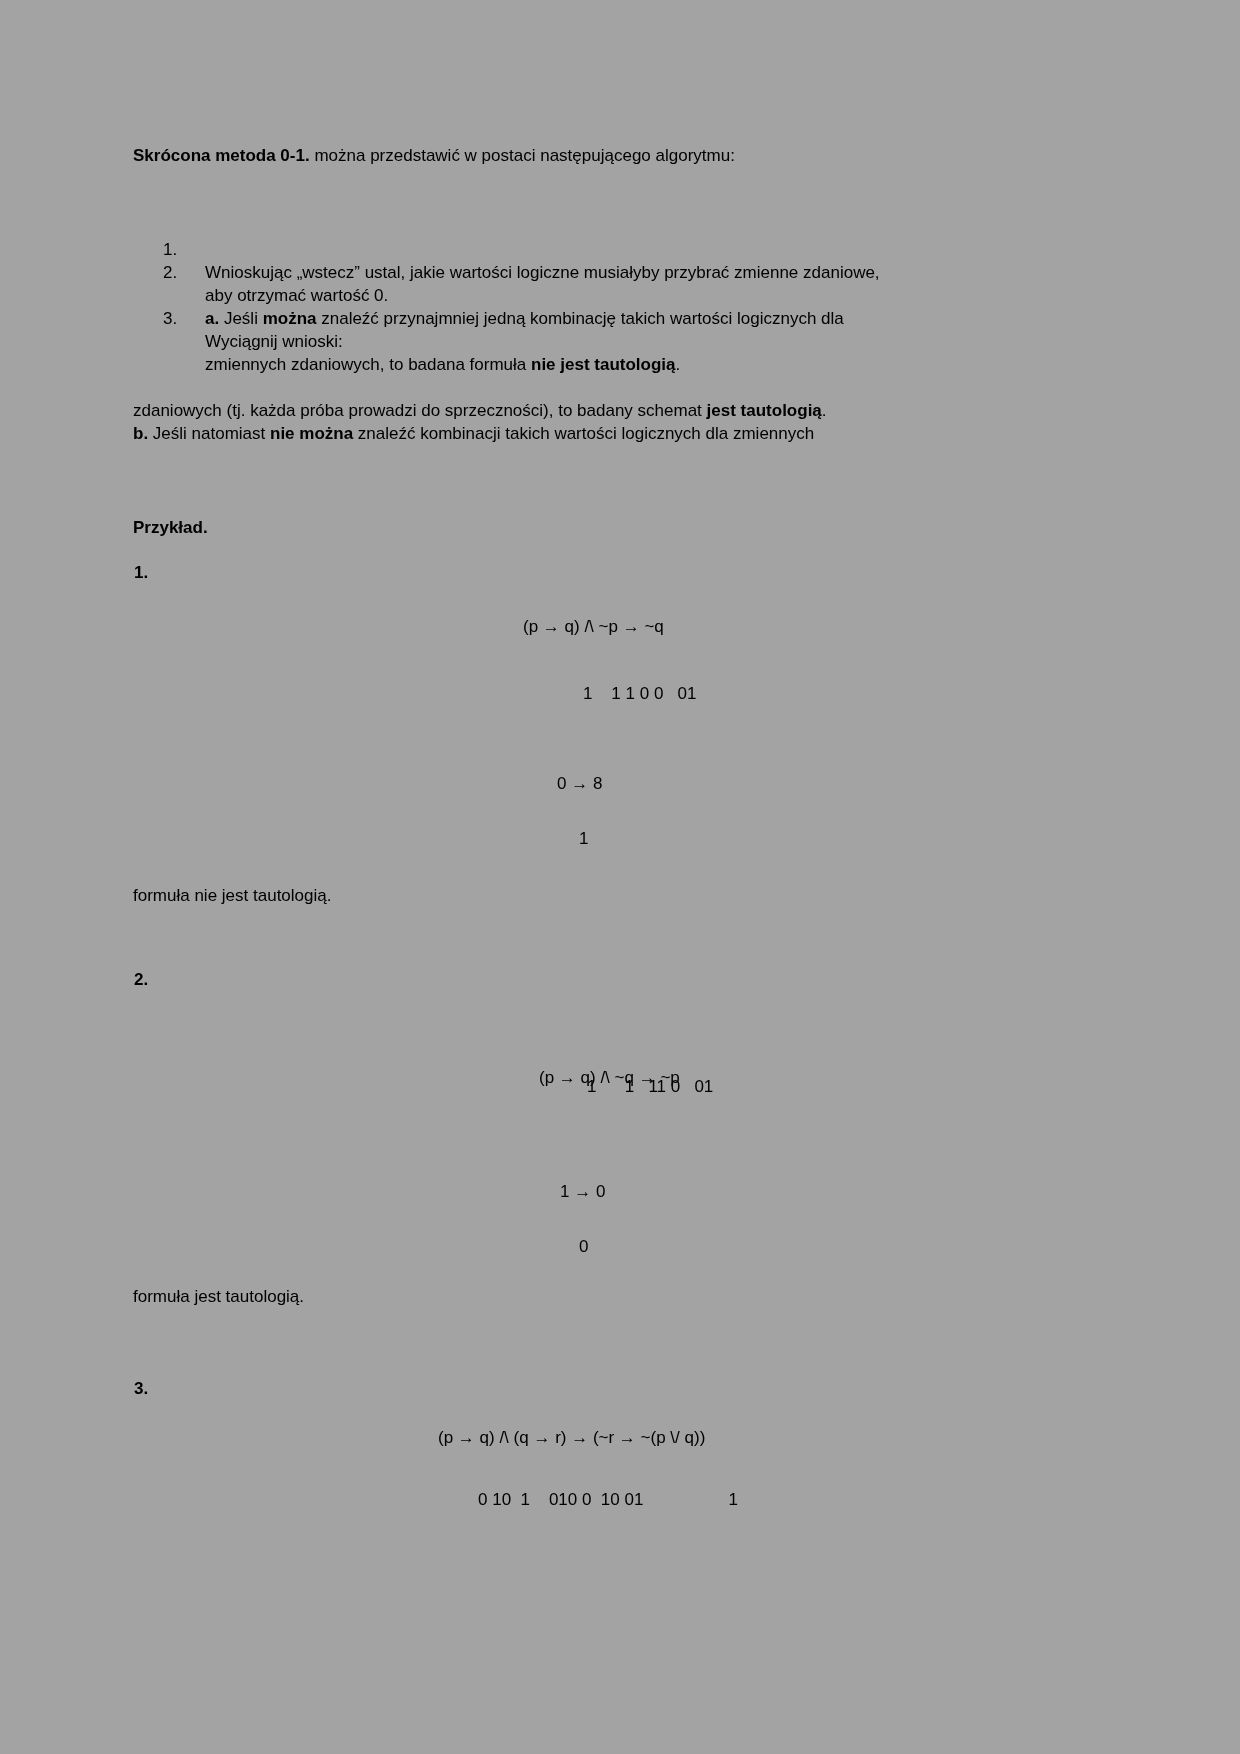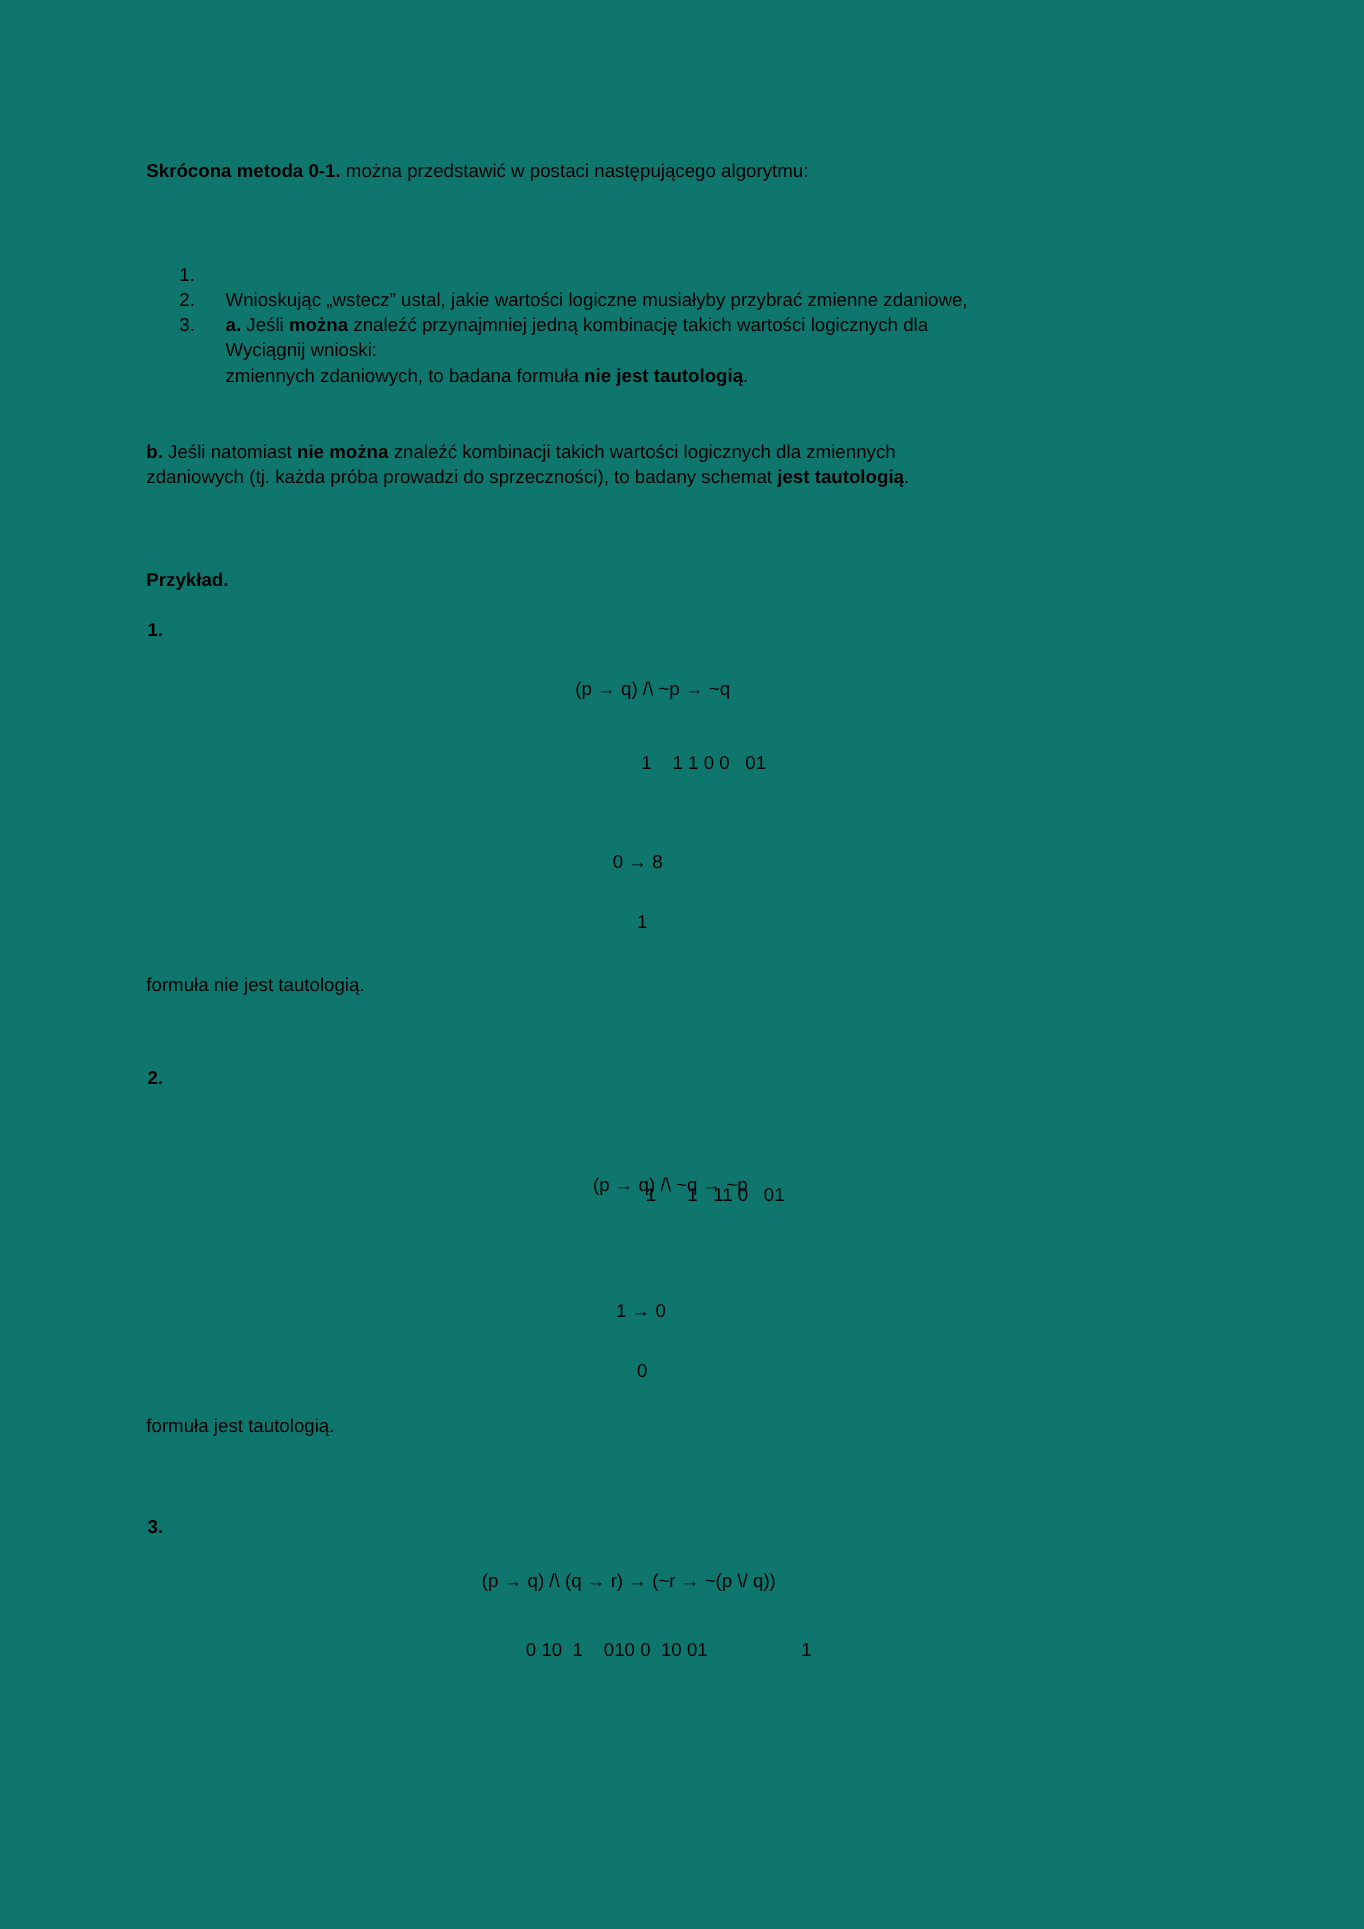--- a/index.html
+++ b/index.html
@@ -1,19 +1,19 @@
 <!DOCTYPE html>
 <html lang="pl"><head>
 <meta charset="utf-8">
 <style>
   html,body{margin:0;padding:0;background:#808080;}
   .page{
     position:relative;
     width:1240px;height:1754px;
-    background:#0f766e;
+    background:#a3a3a3;
     font-family:"Liberation Sans","DejaVu Sans",sans-serif;
     font-size:17px;line-height:23px;color:#000000;
     overflow:hidden;
   }
   .abs{position:absolute;}
   .b{font-weight:bold;}
   .pre{white-space:pre;}
 
   
   .intro{left:133px;top:144px;width:960px;}
@@ -57,35 +57,36 @@
   <div class="abs algo">
     <div class="li">
       <span class="num">1.</span>
       <div class="body">
       </div>
     </div>
     <div class="li">
       <span class="num">2.</span>
       <div class="body">
         <div><span>Wnioskując „wstecz” ustal, jakie wartości logiczne musiałyby przybrać zmienne zdaniowe,</span></div>
+        <div><span>aby otrzymać wartość 0.</span></div>
       </div>
     </div>
     <div class="li">
       <span class="num">3.</span>
       <div class="body">
         <div><span style="font-weight: bold;">a.</span><span> Jeśli </span><span style="font-weight: bold;">można</span><span> znaleźć przynajmniej jedną kombinację takich wartości logicznych dla</span></div>
         <div><span>Wyciągnij wnioski:</span></div>
         <div><span>zmiennych zdaniowych, to badana formuła </span><span style="font-weight: bold;">nie jest tautologią</span><span>.</span></div>
       </div>
     </div>
   </div>
 
   <div class="abs note-b">
+    <div><span>zdaniowych (tj. każda próba prowadzi do sprzeczności), to badany schemat </span><span style="font-weight: bold;">jest tautologią</span><span>.</span></div>
     <div><span style="font-weight: bold;">b.</span><span> Jeśli natomiast </span><span style="font-weight: bold;">nie można</span><span> znaleźć kombinacji takich wartości logicznych dla zmiennych</span></div>
-    <div><span>zdaniowych (tj. każda próba prowadzi do sprzeczności), to badany schemat </span><span style="font-weight: bold;">jest tautologią</span><span>.</span></div>
   </div>
 
   <div class="abs b ex-heading">Przykład.</div>
 
   <div class="abs b ex1-num">1.</div>
   <div class="abs pre ex1-formula">(p → q) /\ ~p → ~q</div>
   <div class="abs pre ex1-row">1    1 1 0 0   01</div>
   <div class="abs pre ex1-step1">0 → 8</div>
   <div class="abs pre ex1-step2">1</div>
   <div class="abs ex1-conc">formuła nie jest tautologią.</div>

